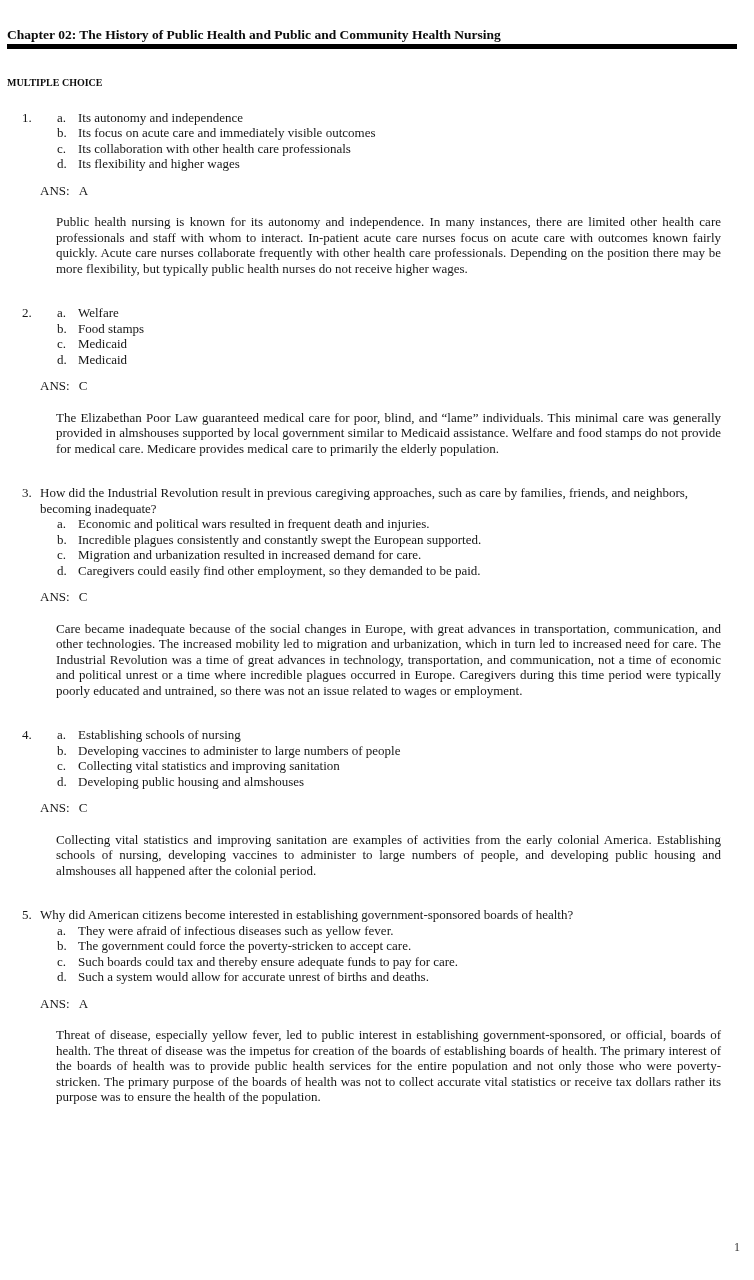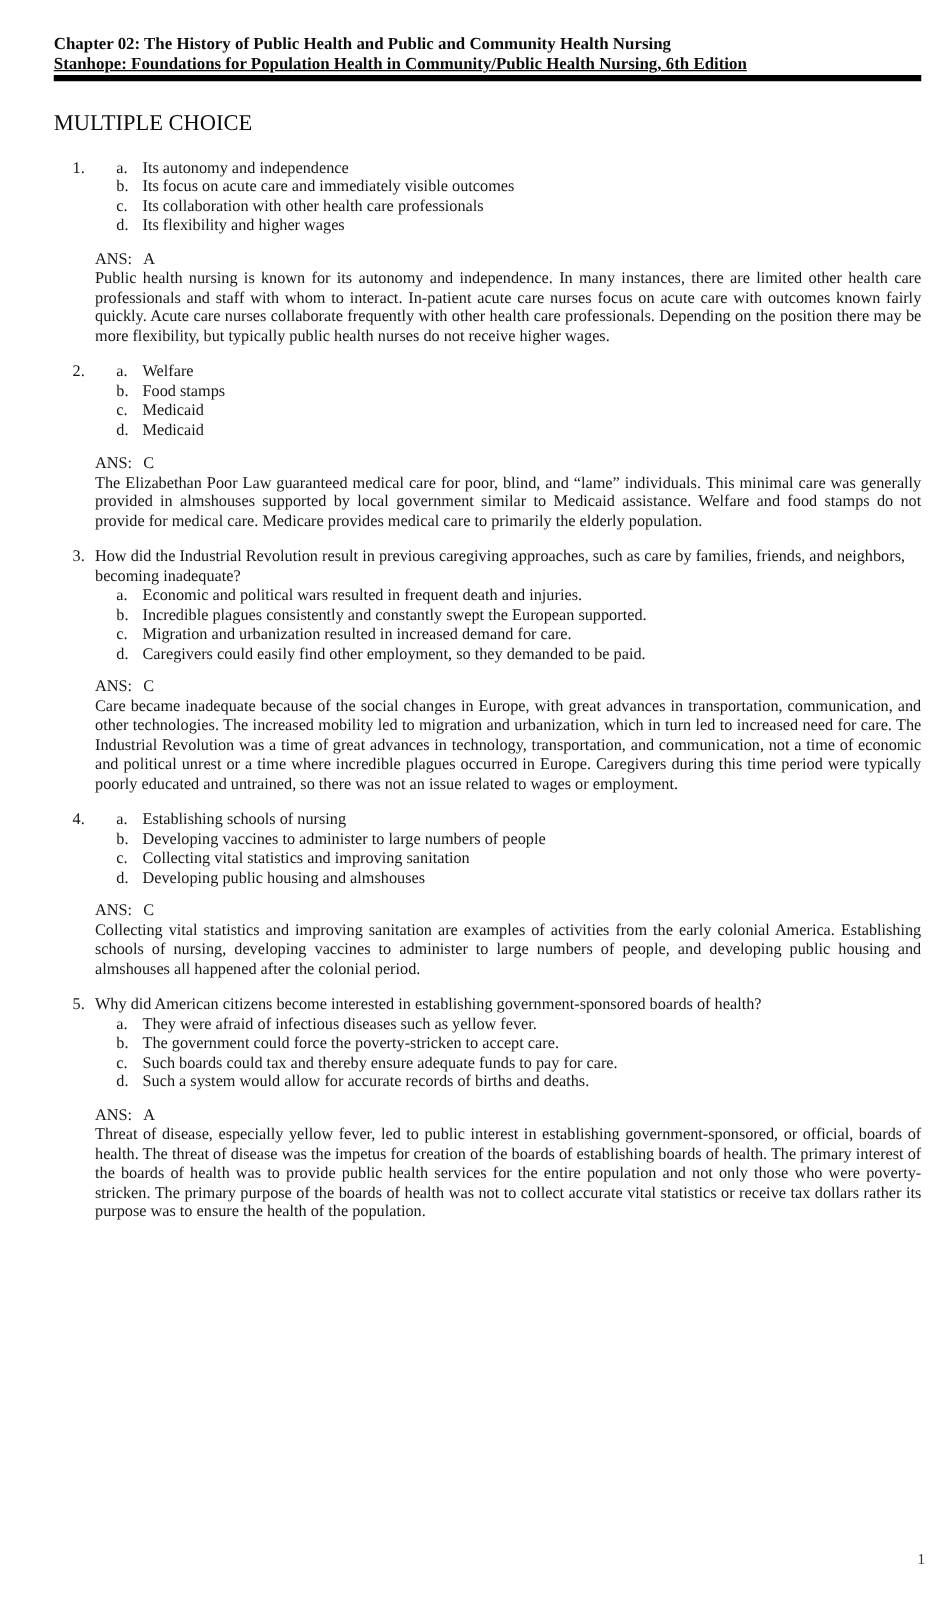--- a/index.html
+++ b/index.html
@@ -10,67 +10,65 @@
     font-family: "Liberation Serif", "DejaVu Serif", serif;
     color: #161616;
     font-size: 13px;
     line-height: 15.5px;
   }
   .page {
     position: relative;
     width: 754px; height: 1280px;
     overflow: hidden;
     background: #ffffff;
-    padding-left: 36px;
   }
   .doc-header {
     padding: 27px 17px 0 7px;
     font-weight: bold;
     font-size: 13.5px;
     line-height: 16px;
     color: #0d0d0d;
   }
   .doc-subtitle { text-decoration: underline; }
   .header-rule {
     height: 5px;
     background: #000000;
     margin: 1px 17px 0 7px;
   }
   .section-heading {
     margin: 26px 0 0 7px;
-    font-weight: normal;
-    font-size: 18px;
+    font-weight: bold;
+    font-size: 10px;
     color: #0d0d0d;
   }
   .questions { margin-top: 19px; padding: 0 17px 0 22px; }
   .question { display: flex; margin-bottom: 13px; }
   .q-num { flex: 0 0 18px; width: 18px; }
   .q-content { flex: 1; min-width: 0; }
   .q-stem { text-align: left; }
   .option { display: flex; padding-left: 17px; }
   .opt-letter { flex: 0 0 21px; }
   .opt-text { flex: 1; }
   .ans-block { margin-top: 11px; }
   .ans-letter { margin-left: 9px; }
-  .rationale { margin: 0; text-align: justify; }
+  .rationale { margin: 16px; text-align: justify; }
   .page-number {
     position: absolute;
     right: 14px; bottom: 25px;
     font-size: 12px;
     color: #333;
   }
 </style>
 </head>
 <body>
 
 <div class="page">
 
   <div class="doc-header">
     <div class="doc-title">Chapter 02: The History of Public Health and Public and Community Health Nursing</div>
-    <div class="doc-subtitle">Stanhope: Foundations for Population Health in Community/Public Health Nursing, 6th Edition</div>
   </div>
   <div class="header-rule"></div>
 
   <div class="section-heading">MULTIPLE CHOICE</div>
 
   <div class="questions">
 
     <div class="question">
       <div class="q-num">1.</div>
       <div class="q-content">
@@ -195,21 +193,21 @@
         <div class="option">
           <span class="opt-letter">b.</span>
           <span class="opt-text">The government could force the poverty-stricken to accept care.</span>
         </div>
         <div class="option">
           <span class="opt-letter">c.</span>
           <span class="opt-text">Such boards could tax and thereby ensure adequate funds to pay for care.</span>
         </div>
         <div class="option">
           <span class="opt-letter">d.</span>
-          <span class="opt-text">Such a system would allow for accurate records of births and deaths.</span>
+          <span class="opt-text">Such a system would allow for accurate unrest of births and deaths.</span>
         </div>
         <div class="ans-block">
           <div class="ans-line">
             <span class="ans-label">ANS:</span><span class="ans-letter">A</span>
           </div>
           <p class="rationale">Threat of disease, especially yellow fever, led to public interest in establishing government-sponsored, or official, boards of health. The threat of disease was the impetus for creation of the boards of establishing boards of health. The primary interest of the boards of health was to provide public health services for the entire population and not only those who were poverty-stricken. The primary purpose of the boards of health was not to collect accurate vital statistics or receive tax dollars rather its purpose was to ensure the health of the population.</p>
         </div>
       </div>
     </div>
 

